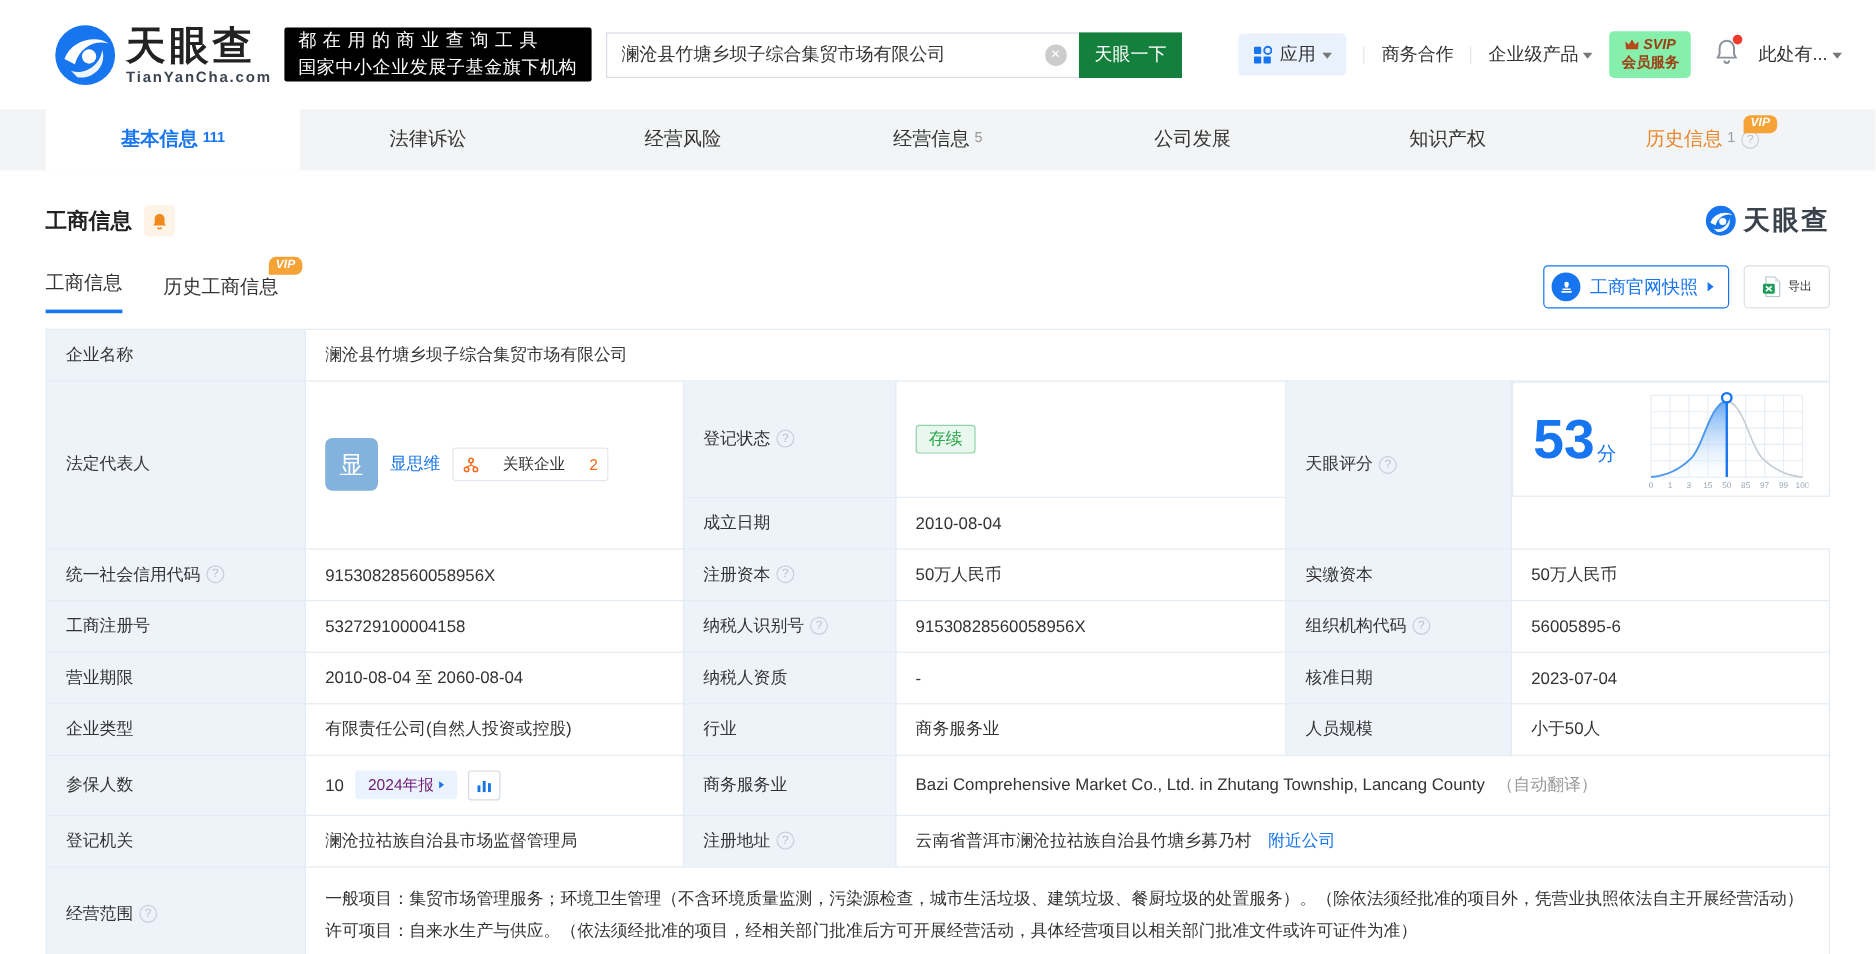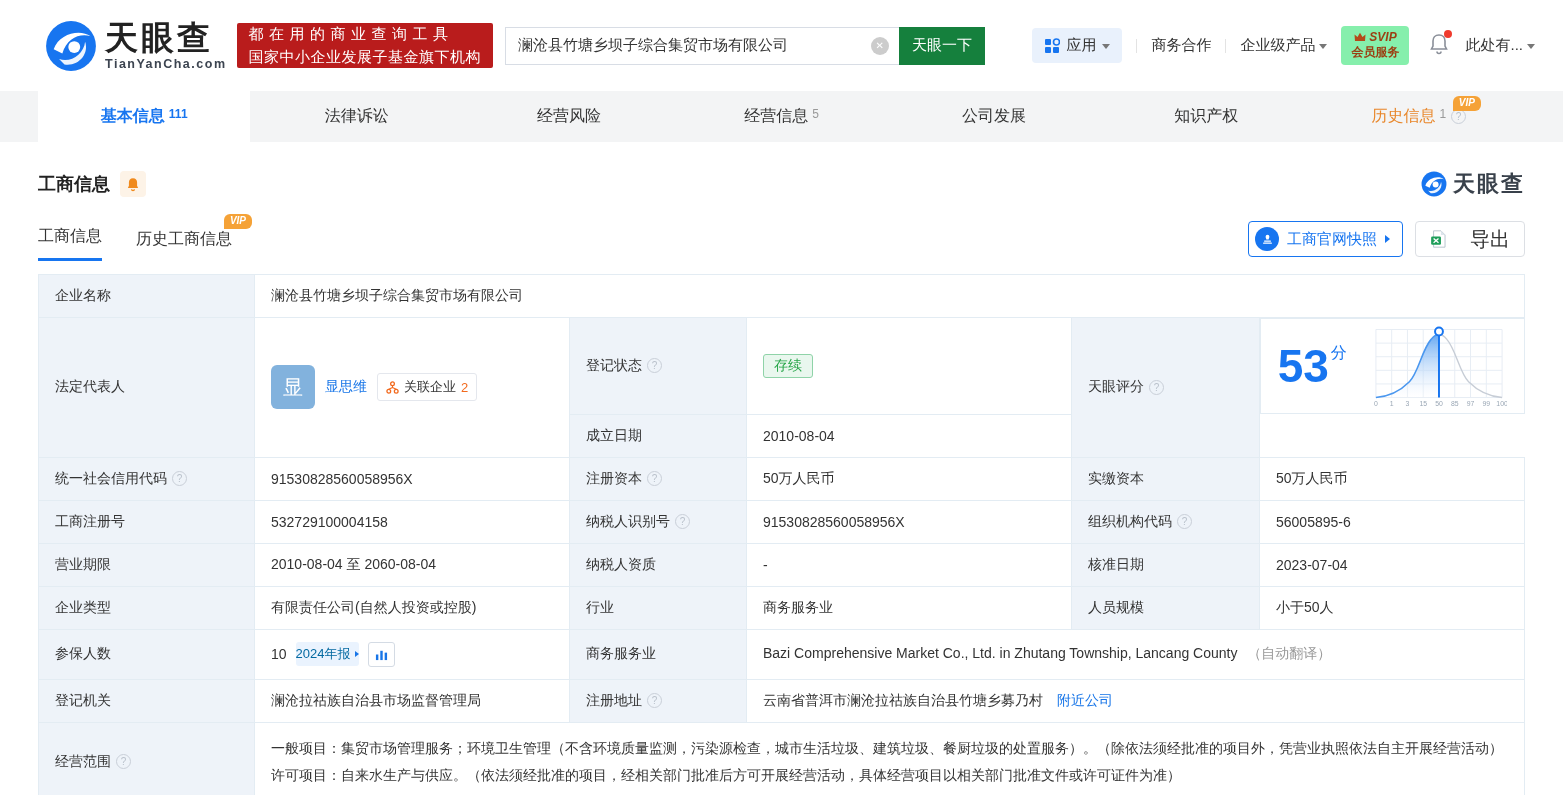--- a/index.html
+++ b/index.html
@@ -4,21 +4,21 @@
 <style>
   * { margin:0; padding:0; box-sizing:border-box; }
   html,body { width:1563px; height:795px; overflow:hidden; background:#fff;
     font-family:"Liberation Sans","DejaVu Sans",sans-serif; color:#333; }
 
   
   .topbar { height:91px; display:flex; align-items:center; padding-left:45px; background:#fff; }
   .logo { display:flex; align-items:center; gap:8px; cursor:pointer; }
   .logo-text .cn { font-size:33px; font-weight:bold; color:#222; letter-spacing:3px; line-height:1; }
   .logo-text .en { font-size:12.5px; font-weight:bold; color:#3c4450; letter-spacing:1.5px; margin-top:3px; }
-  .promo { margin-left:10px; background:#b91c1c; color:#fff; padding:0 12px; border-radius:2px; }
+  .promo { margin-left:10px; background:#000000; color:#fff; padding:0 12px; border-radius:2px; }
   .promo .l1 { font-size:15px; letter-spacing:5.5px; line-height:1.5; }
   .promo .l2 { font-size:15px; letter-spacing:0.5px; line-height:1.5; }
 
   .search-area { margin-left:12px; width:480px; }
   .search-tabs { display:flex; }
   .search-tab { font-size:14px; padding:5px 14px; cursor:pointer; color:#333; }
   .search-tab.active { background:#1775f0; color:#fff; }
   .search-row { display:flex; }
   .search-box { position:relative; flex:1; }
   .search-box input { width:100%; height:38px; border:1px solid #d8dde5; border-right:none;
@@ -75,45 +75,45 @@
   .subtab.active { border-bottom:3px solid #1775f0; }
   .subtab .vip-badge { top:-15px; right:-20px; }
   .tools { margin-left:auto; display:flex; gap:12px; margin-bottom:4px; }
   .btn-snapshot { display:flex; align-items:center; gap:8px; height:36px; padding:0 12px 0 6px;
       border:1px solid #1775f0; border-radius:4px; background:#fff; color:#1775f0; font-size:15px; cursor:pointer;
       font-family:"Liberation Sans","DejaVu Sans",sans-serif; }
   .stamp-circle { width:24px; height:24px; border-radius:50%; background:#1775f0; display:flex;
       align-items:center; justify-content:center; }
   .caret-r { width:0; height:0; border-top:4px solid transparent; border-bottom:4px solid transparent;
       border-left:5px solid #1775f0; display:inline-block; }
-  .btn-export { display:flex; align-items:center; gap:23px; height:36px; padding:0 14px;
-      border:1px solid #dcdfe4; border-radius:4px; background:#fff; color:#333; font-size:20px; cursor:pointer;
+  .btn-export { display:flex; align-items:center; gap:5px; height:36px; padding:0 14px;
+      border:1px solid #dcdfe4; border-radius:4px; background:#fff; color:#333; font-size:10px; cursor:pointer;
       font-family:"Liberation Sans","DejaVu Sans",sans-serif; }
 
   
   table.info { width:100%; border-collapse:collapse; margin-top:13px; font-size:14px; table-layout:fixed; }
   table.info td { border:1px solid #e3ecf3; padding:12px 16px; vertical-align:middle; word-wrap:break-word; }
   td.lbl { background:#eef3f9; color:#333; }
   td.lbl .lbl-in { display:flex; align-items:center; }
   .status-badge { display:inline-block; background:#e9f7ee; border:1px solid #8fd3a8; color:#28a64a;
       padding:2px 10px; border-radius:3px; cursor:pointer; }
   .legal-cell { display:flex; align-items:center; gap:10px; }
   .avatar { width:44px; height:44px; border-radius:6px; background:#82b2dd; color:#fff; font-size:20px;
       display:flex; align-items:center; justify-content:center; cursor:pointer; flex:none; }
   a.blue, .blue-link { color:#1775e8; text-decoration:none; cursor:pointer; }
-  .rel-pill { display:inline-flex; align-items:center; gap:5px; border:1px solid #e4e7ed; border-radius:3px;
+  .rel-pill { display:inline-flex; align-items:center; gap:20px; border:1px solid #e4e7ed; border-radius:3px;
       padding:4px 8px; font-size:13px; cursor:pointer; background:#fff; }
   .rel-pill .cnt { color:#f26a1e; }
   .score-cell { display:flex; align-items:center; justify-content:center; gap:22px; padding:4px 8px !important; }
   .score-num { font-size:46px; font-weight:bold; color:#1775f0; line-height:1; }
   .score-unit { font-size:16px; color:#1775f0; margin-left:2px; }
-  .score-flex { display:flex; }
+  .score-flex { display:flex; align-items:flex-end; }
   .insured-cell { display:flex; align-items:center; gap:9px; }
-  .report-badge { display:inline-flex; align-items:center; gap:4px; background:#eaf3fe; color:#0369a1;
-      font-size:13px; padding:3px 0; border-radius:3px; cursor:pointer; }
+  .report-badge { display:inline-flex; align-items:center; gap:4px; background:#eaf3fe; color:#701a75;
+      font-size:13px; padding:3px 11px; border-radius:3px; cursor:pointer; }
   .caret-r2 { width:0; height:0; border-top:3.5px solid transparent; border-bottom:3.5px solid transparent;
       border-left:4.5px solid #1775e8; display:inline-block; }
   .chart-btn { width:27px; height:25px; border:1px solid #d4dbe4; border-radius:3px; background:#fff;
       display:flex; align-items:center; justify-content:center; cursor:pointer; }
   .gray-note { color:#999; margin-left:6px; }
   .scope-val { line-height:27px; }
 </style>
 </head>
 <body>
 

